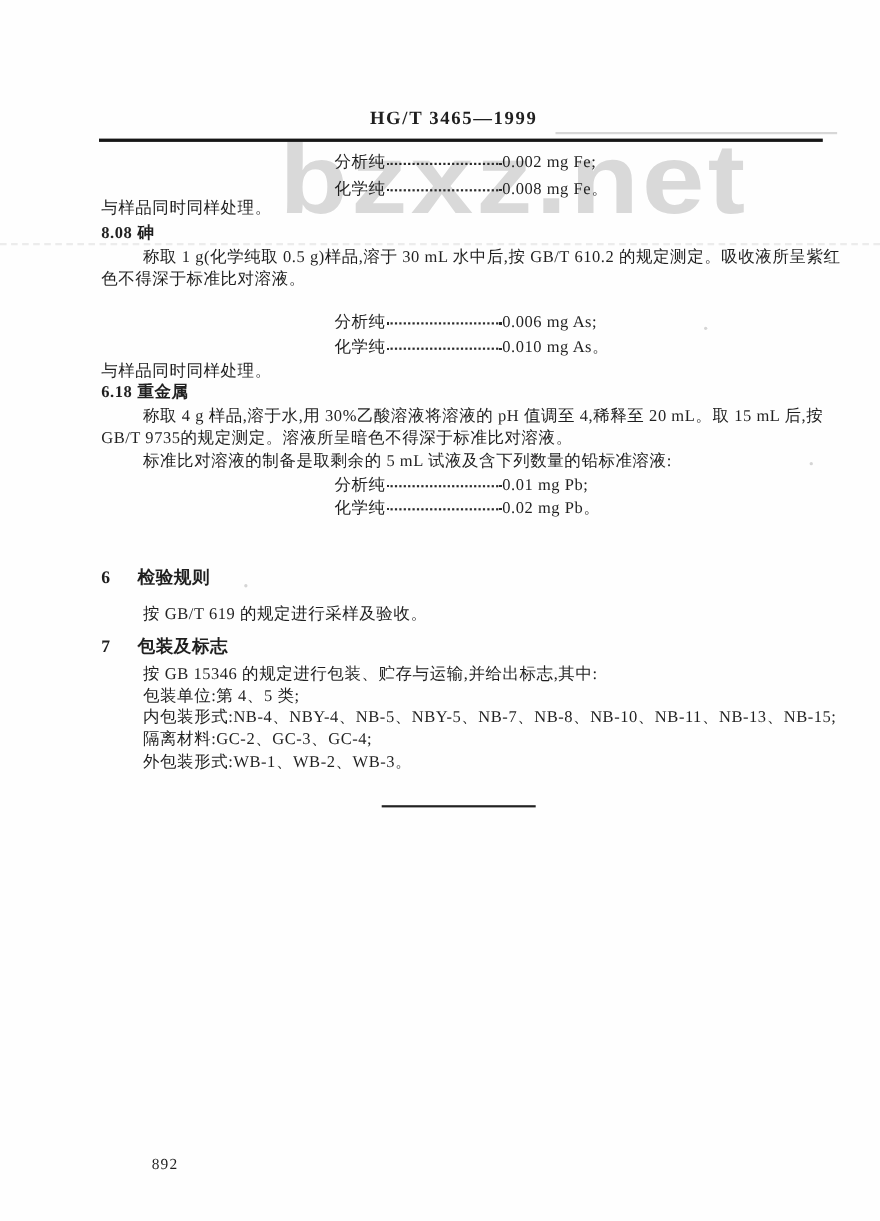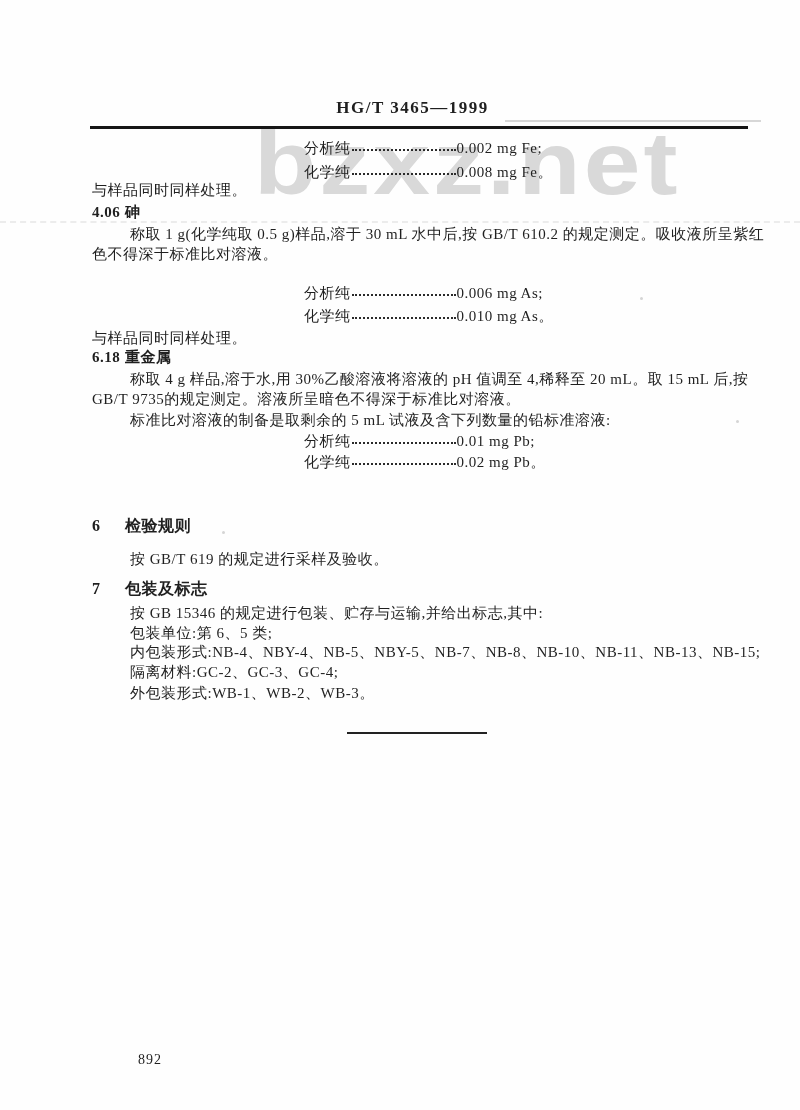--- a/index.html
+++ b/index.html
@@ -121,21 +121,21 @@
 
     <div class="line spec" style="top:139px">
       <span>分析纯</span><span class="leader"></span><span>0.002 mg Fe;</span>
     </div>
     <div class="line spec" style="top:163px">
       <span>化学纯</span><span class="leader"></span><span>0.008 mg Fe。</span>
     </div>
     <div class="line" style="top:181px">与样品同时同样处理。</div>
 
     <div class="line heading" style="top:203px">
-      <span class="num">4.06</span><span>砷</span>
+      <span class="num">8.08</span><span>砷</span>
     </div>
     <div class="line indent" style="top:225px">称取 1 g(化学纯取 0.5 g)样品,溶于 30 mL 水中后,按 GB/T 610.2 的规定测定。吸收液所呈紫红</div>
     <div class="line" style="top:245px">色不得深于标准比对溶液。</div>
     <div class="line spec" style="top:284px">
       <span>分析纯</span><span class="leader"></span><span>0.006 mg As;</span>
     </div>
     <div class="line spec" style="top:307px">
       <span>化学纯</span><span class="leader"></span><span>0.010 mg As。</span>
     </div>
     <div class="line" style="top:329px">与样品同时同样处理。</div>
@@ -155,21 +155,21 @@
 
     <div class="line heading chapter" style="top:517px">
       <span class="num">6</span><span>检验规则</span>
     </div>
     <div class="line indent" style="top:550px">按 GB/T 619 的规定进行采样及验收。</div>
 
     <div class="line heading chapter" style="top:580px">
       <span class="num">7</span><span>包装及标志</span>
     </div>
     <div class="line indent" style="top:604px">按 GB 15346 的规定进行包装、贮存与运输,并给出标志,其中:</div>
-    <div class="line indent" style="top:624px">包装单位:第 6、5 类;</div>
+    <div class="line indent" style="top:624px">包装单位:第 4、5 类;</div>
     <div class="line indent" style="top:643px">内包装形式:NB-4、NBY-4、NB-5、NBY-5、NB-7、NB-8、NB-10、NB-11、NB-13、NB-15;</div>
     <div class="line indent" style="top:663px">隔离材料:GC-2、GC-3、GC-4;</div>
     <div class="line indent" style="top:684px">外包装形式:WB-1、WB-2、WB-3。</div>
 
     <div class="end-divider"></div>
 
     <div class="page-number">892</div>
 
   </div>
 </div>

